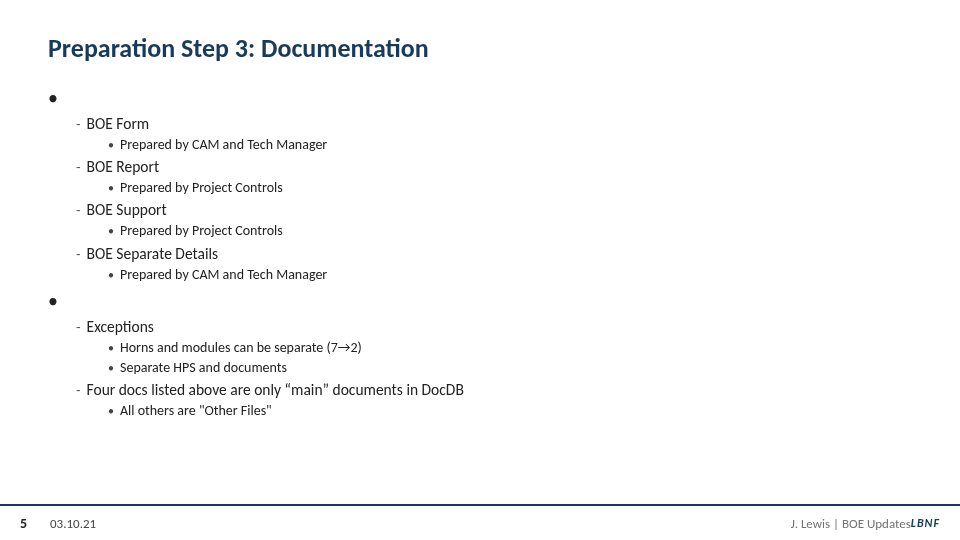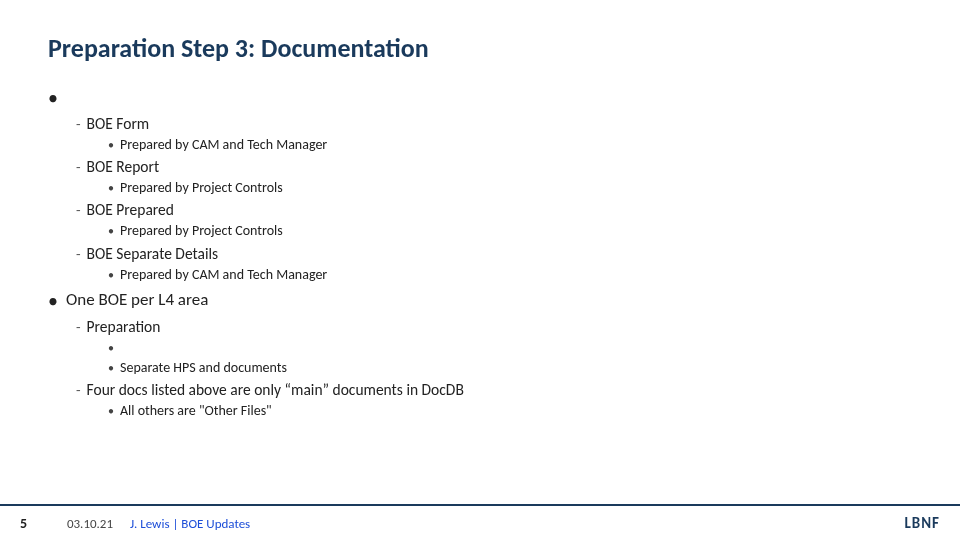--- a/index.html
+++ b/index.html
@@ -88,32 +88,32 @@
     }
     .footer-num {
       font-size: 14px;
       font-weight: bold;
       color: #222;
       min-width: 30px;
     }
     .footer-date {
       min-width: 80px;
       color: #444;
-      text-align: center;
     }
     .footer-center {
       flex: 1;
-      text-align: left;
-      color: #1d4ed8;
+      text-align: right;
+      color: #737373;
     }
     .footer-logo {
       font-weight: bold;
-      font-size: 15px;
+      font-size: 12px;
       color: #1a3a5c;
       letter-spacing: 1px;
+      font-style: italic;
     }
     .section-gap { margin-top: 4px; }
     .bold-item { font-weight: normal; }
   </style>
 </head>
 <body>
 
 <div class="slide">
 
   <div class="title">Preparation Step 3: Documentation</div>
@@ -135,47 +135,47 @@
     <span class="bullet-l2-dash">-</span>
     <span class="bold-item">BOE Report</span>
   </div>
   <div class="bullet-l3">
     <span class="bullet-l3-dot">•</span>
     <span>Prepared by Project Controls</span>
   </div>
 
   <div class="bullet-l2">
     <span class="bullet-l2-dash">-</span>
-    <span class="bold-item">BOE Prepared</span>
+    <span class="bold-item">BOE Support</span>
   </div>
   <div class="bullet-l3">
     <span class="bullet-l3-dot">•</span>
     <span>Prepared by Project Controls</span>
   </div>
 
   <div class="bullet-l2">
     <span class="bullet-l2-dash">-</span>
     <span class="bold-item">BOE Separate Details</span>
   </div>
   <div class="bullet-l3">
     <span class="bullet-l3-dot">•</span>
     <span>Prepared by CAM and Tech Manager</span>
   </div>
 
   <div class="bullet-l1 section-gap">
     <span class="bullet-l1-dot">•</span>
-    <span>One BOE per L4 area</span>
   </div>
 
   <div class="bullet-l2">
     <span class="bullet-l2-dash">-</span>
-    <span class="bold-item">Preparation</span>
+    <span class="bold-item">Exceptions</span>
   </div>
   <div class="bullet-l3">
     <span class="bullet-l3-dot">•</span>
+    <span>Horns and modules can be separate (7→2)</span>
   </div>
   <div class="bullet-l3">
     <span class="bullet-l3-dot">•</span>
     <span>Separate HPS and documents</span>
   </div>
 
   <div class="bullet-l2">
     <span class="bullet-l2-dash">-</span>
     <span>Four docs listed above are only “main” documents in DocDB</span>
   </div>

